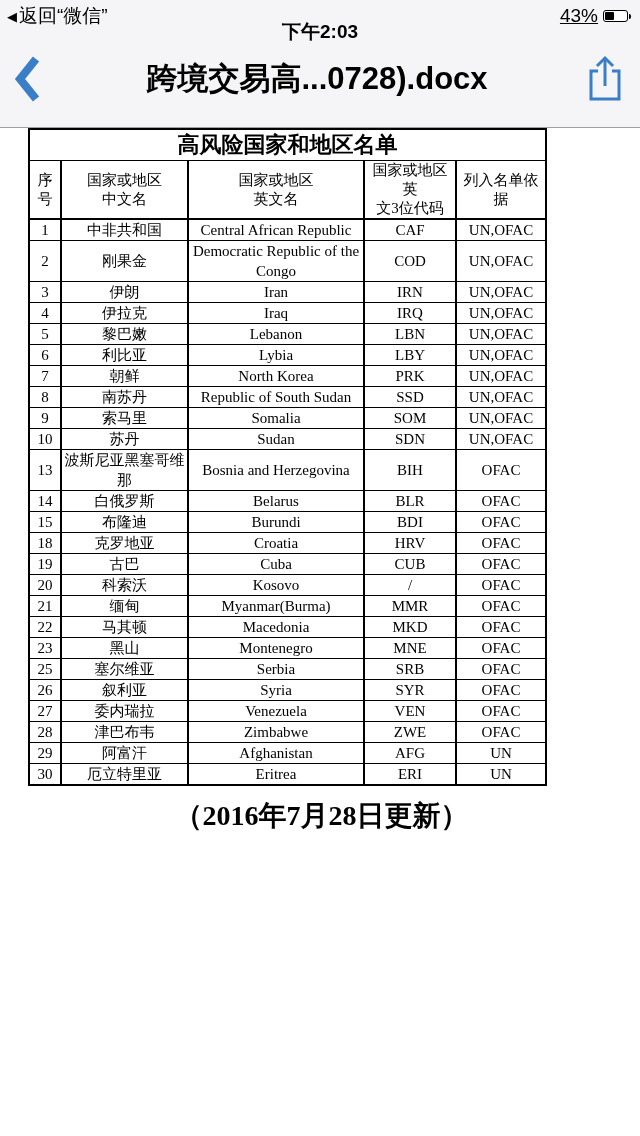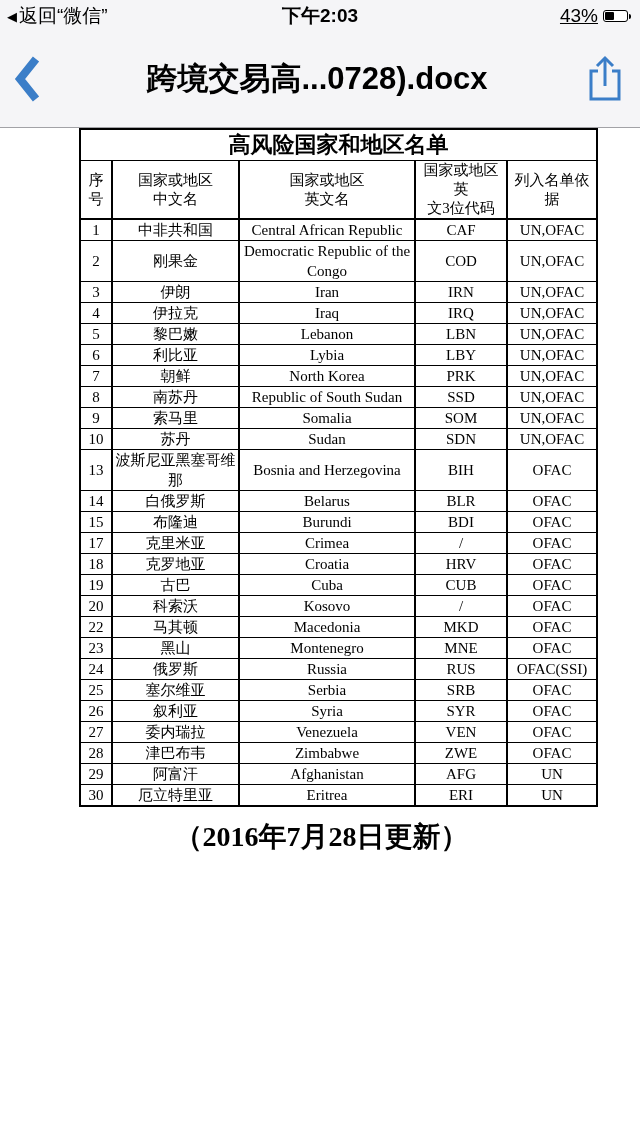--- a/index.html
+++ b/index.html
@@ -19,21 +19,21 @@
     background: #f5f5f7;
     display: flex;
     align-items: center;
     justify-content: space-between;
     padding: 2px 9px 0 7px;
     font-size: 19px;
   }
   .sb-left { display: flex; align-items: center; cursor: pointer; }
   .back-tri { font-size: 13px; margin-right: 2px; line-height: 1; }
   .sb-time {
-    position: absolute; left: 50%; top: 3px;
+    position: absolute; left: 50%; top: 19px;
     transform: translateX(-50%);
     font-weight: 600;
   }
   .sb-right { display: flex; align-items: center; text-decoration: underline; }
   .battery {
     position: relative;
     width: 25px; height: 12px;
     border: 1px solid #000;
     border-radius: 3px;
     margin-left: 5px;
@@ -69,21 +69,21 @@
   .nav-share { width: 46px; display: flex; justify-content: flex-end; cursor: pointer; }
 
   
   .doc { background: #fff; }
   .attachment {
     margin: 21px 0 12px 85px;
     font-size: 22px;
     font-weight: 700;
   }
   table.risk {
-    margin-left: 79px;
+    margin-left: 28px;
     width: 517px;
     border-collapse: collapse;
     table-layout: fixed;
     border: 2px solid #000;
   }
   .risk th, .risk td {
     border: 1px solid #000;
     border-left-width: 2px;
     border-right-width: 2px;
     text-align: center;
@@ -270,27 +270,20 @@
             <td>OFAC</td>
           </tr>
           <tr>
             <td>15</td>
             <td>布隆迪</td>
             <td>Burundi</td>
             <td>BDI</td>
             <td>OFAC</td>
           </tr>
           <tr>
-            <td>17</td>
-            <td>克里米亚</td>
-            <td>Crimea</td>
-            <td>/</td>
-            <td>OFAC</td>
-          </tr>
-          <tr>
             <td>18</td>
             <td>克罗地亚</td>
             <td>Croatia</td>
             <td>HRV</td>
             <td>OFAC</td>
           </tr>
           <tr>
             <td>19</td>
             <td>古巴</td>
             <td>Cuba</td>
@@ -298,39 +291,39 @@
             <td>OFAC</td>
           </tr>
           <tr>
             <td>20</td>
             <td>科索沃</td>
             <td>Kosovo</td>
             <td>/</td>
             <td>OFAC</td>
           </tr>
           <tr>
+            <td>21</td>
+            <td>缅甸</td>
+            <td>Myanmar(Burma)</td>
+            <td>MMR</td>
+            <td>OFAC</td>
+          </tr>
+          <tr>
             <td>22</td>
             <td>马其顿</td>
             <td>Macedonia</td>
             <td>MKD</td>
             <td>OFAC</td>
           </tr>
           <tr>
             <td>23</td>
             <td>黑山</td>
             <td>Montenegro</td>
             <td>MNE</td>
             <td>OFAC</td>
-          </tr>
-          <tr>
-            <td>24</td>
-            <td>俄罗斯</td>
-            <td>Russia</td>
-            <td>RUS</td>
-            <td>OFAC(SSI)</td>
           </tr>
           <tr>
             <td>25</td>
             <td>塞尔维亚</td>
             <td>Serbia</td>
             <td>SRB</td>
             <td>OFAC</td>
           </tr>
           <tr>
             <td>26</td>

